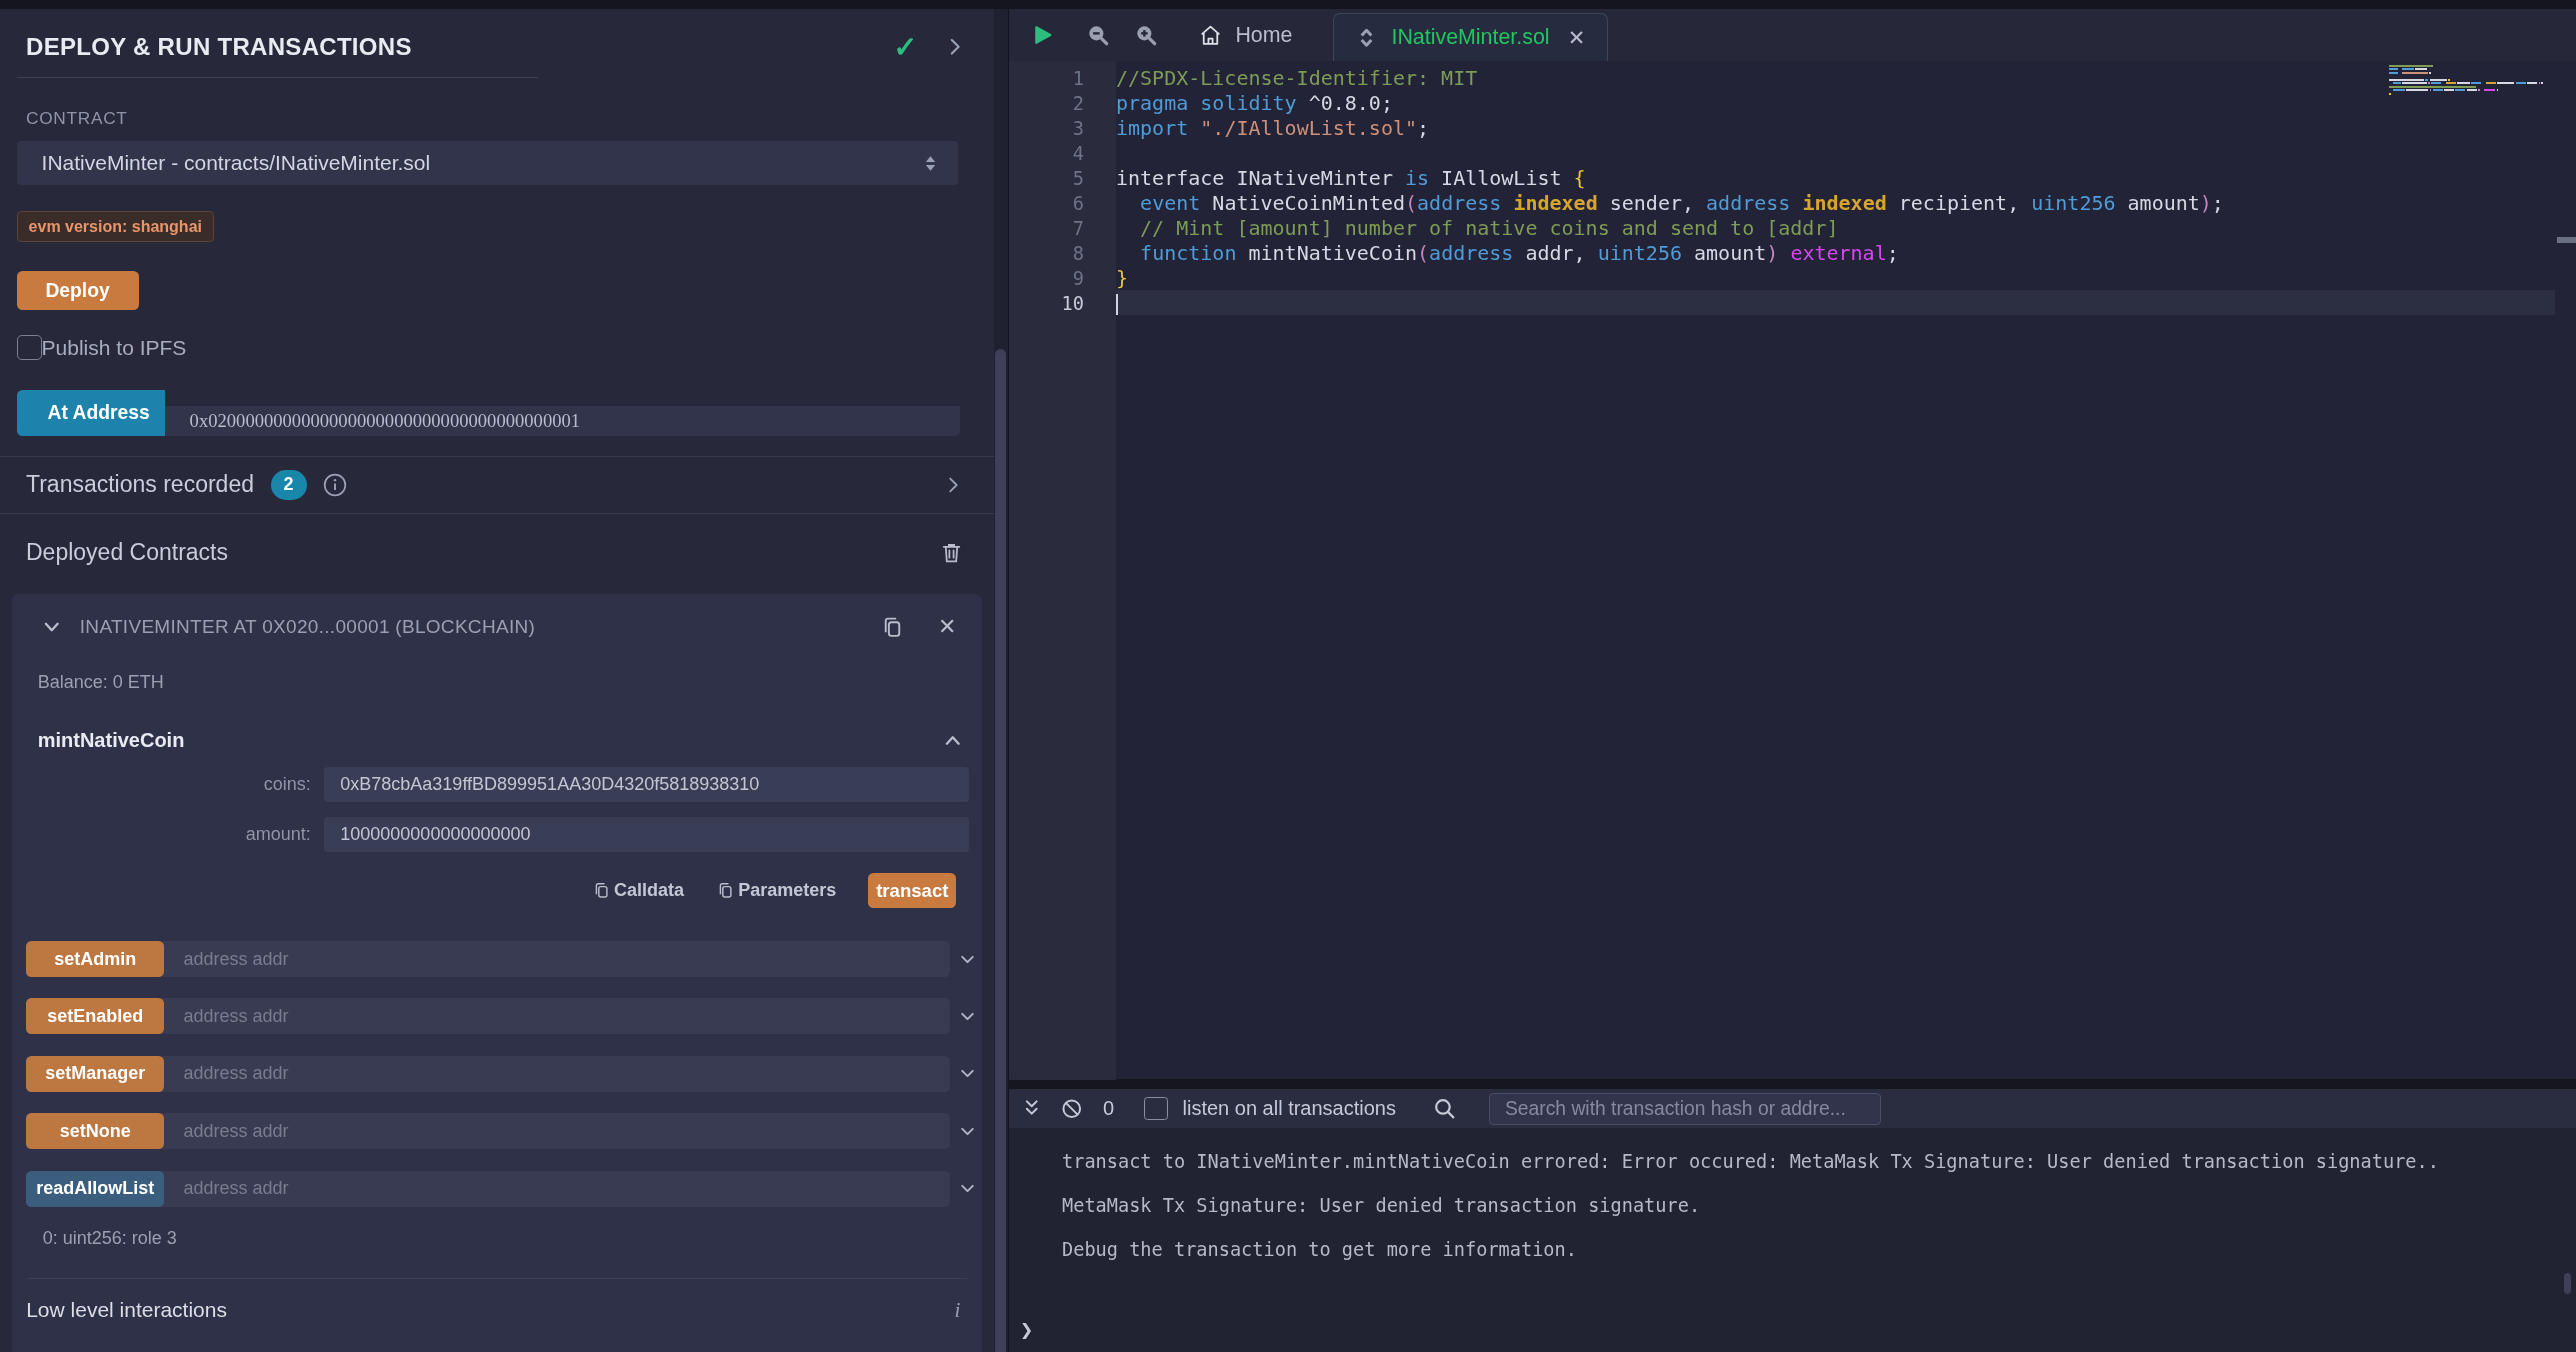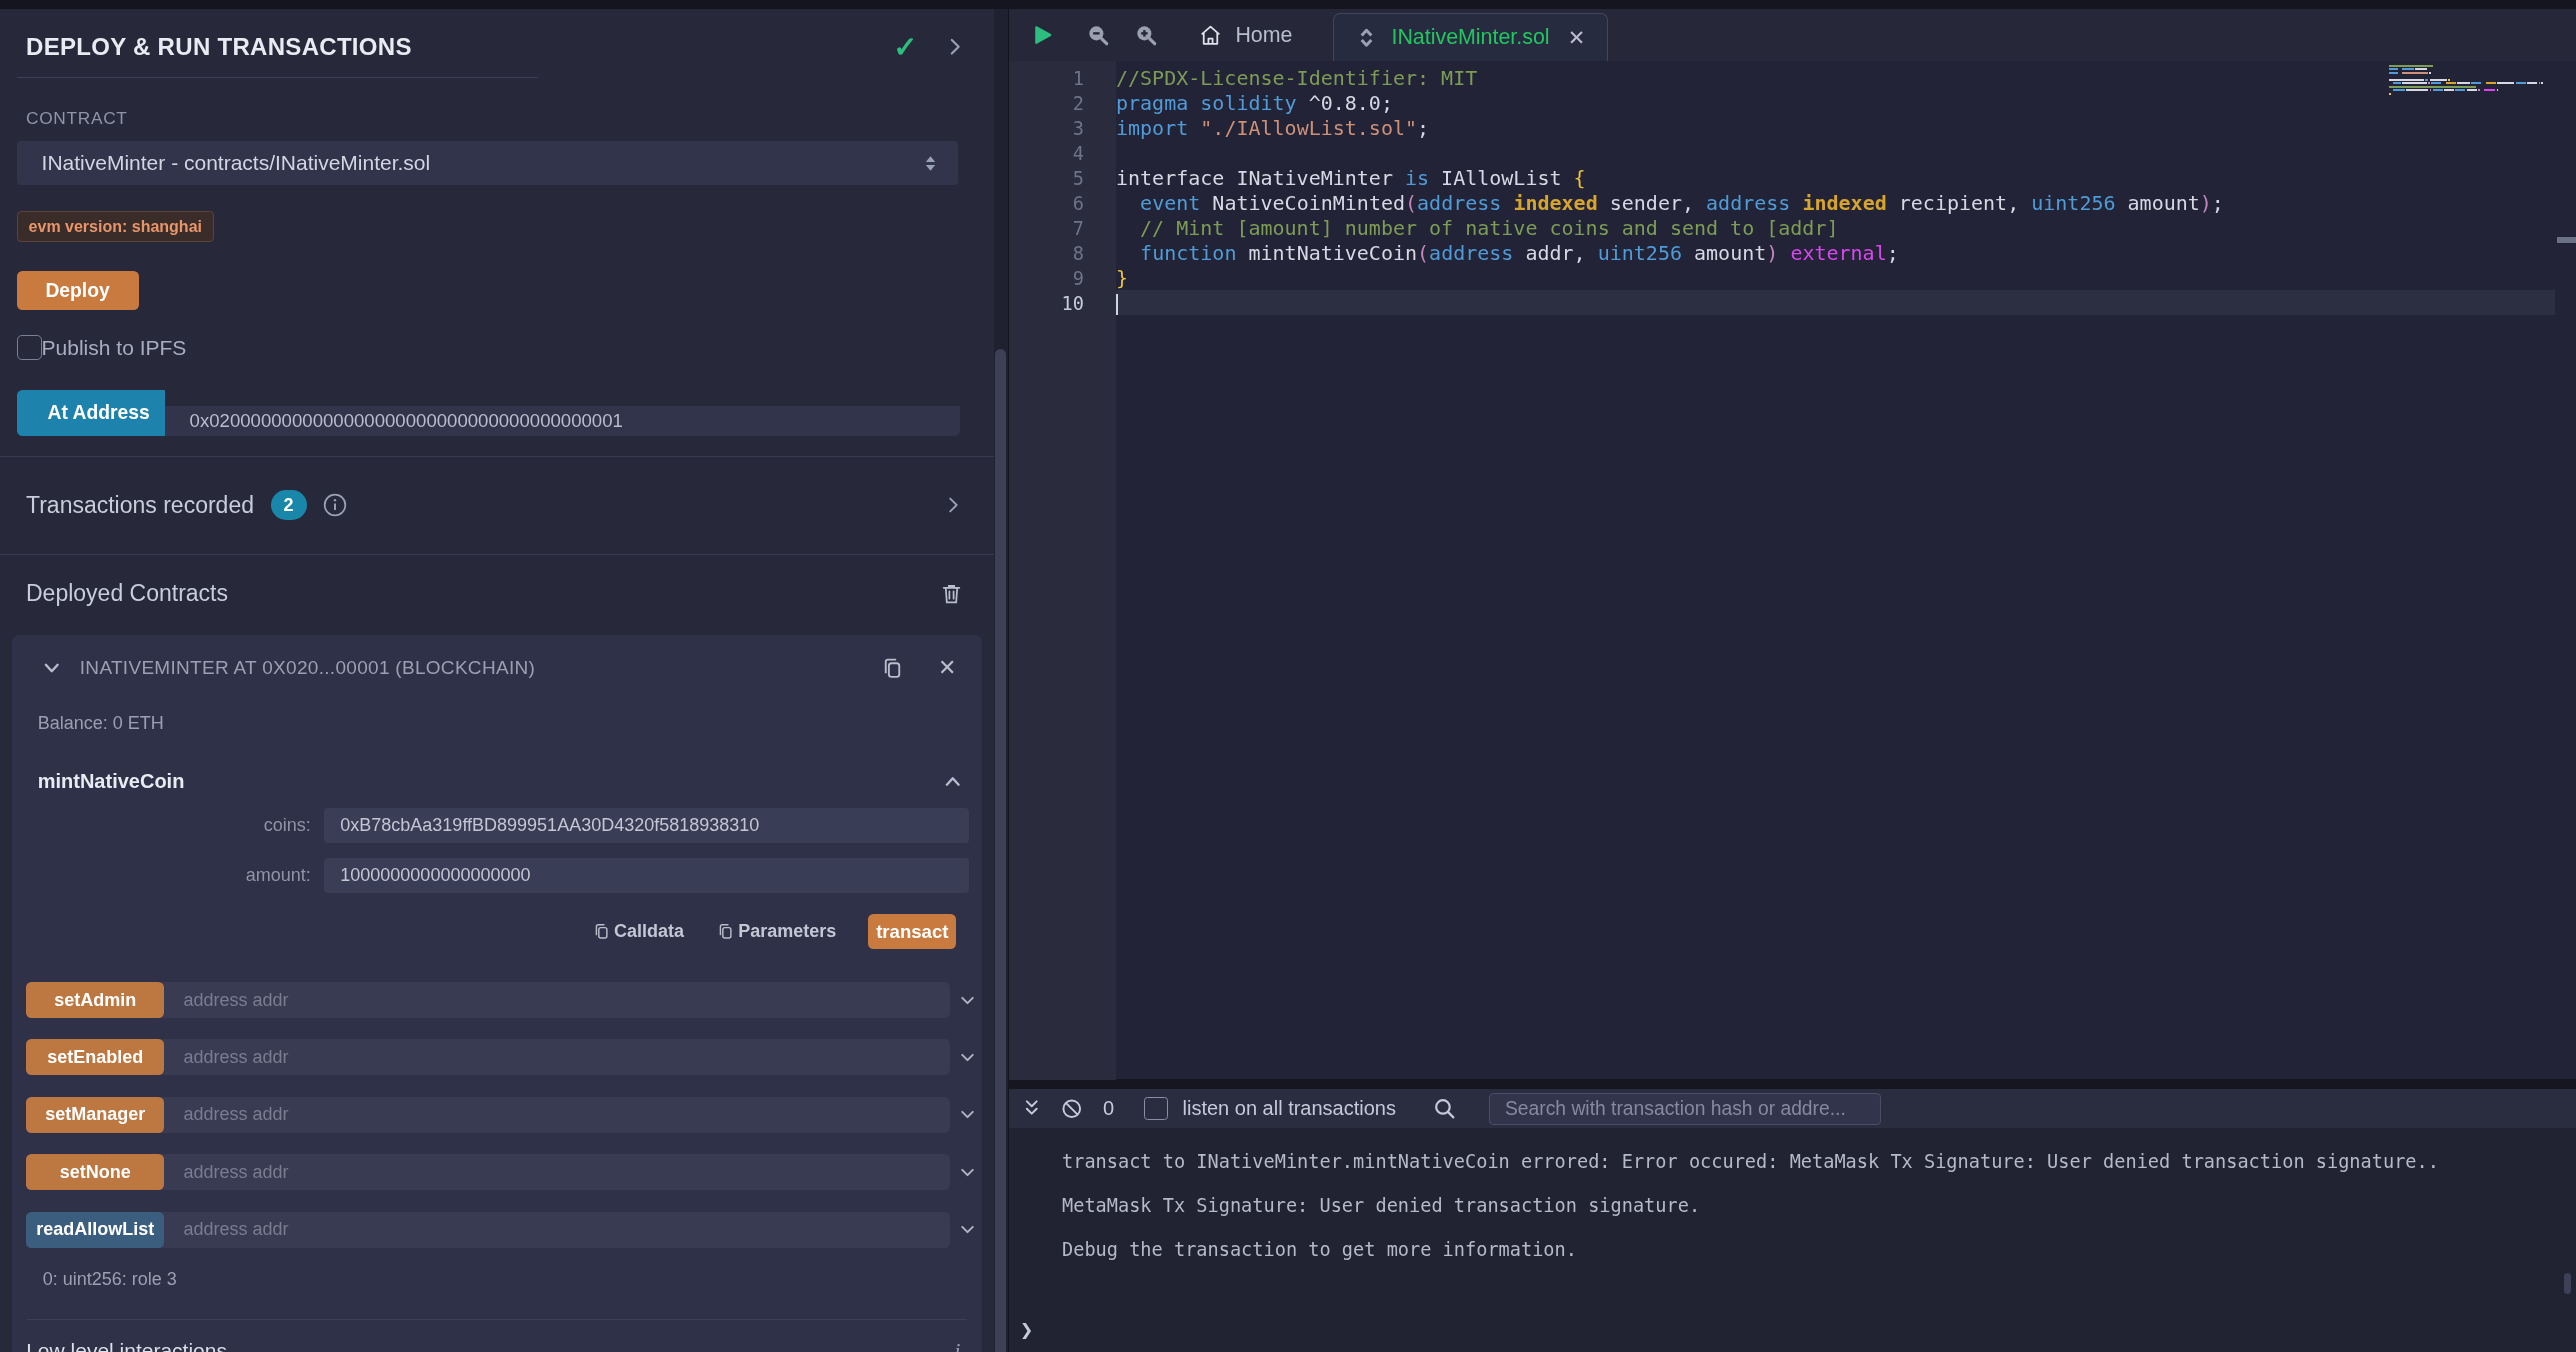--- a/index.html
+++ b/index.html
@@ -26,23 +26,23 @@
   .deploy-btn { display:block; margin:29px 0 0 16.6px; width:122px; height:39px; background:#c97a3f;
                 border:none; border-radius:5.5px; color:#fff; font-size:19.3px; font-weight:600;
                 font-family:inherit; cursor:pointer; }
   .publish-row { display:flex; align-items:center; margin:25px 0 0 16.6px; }
   .cb { width:25px; height:25px; border:1.4px solid #7c8196; border-radius:4.8px; background:transparent; cursor:pointer; }
   .publish-label { font-size:21px; color:#a8adc0; }
   .ataddr { display:flex; margin:30px 0 0 16.6px; width:943px; height:46px; border-radius:5.5px; overflow:hidden; }
   .ataddr-btn { width:148px; background:#1e83ac; border:none; color:#fff; font-size:19.3px; font-weight:600;
                 font-family:inherit; cursor:pointer;padding-left:16px; }
   .ataddr-input { flex:1; background:#32344c; border:none; color:#b9bdcc; font-size:18.6px;
-                  padding-left:25px; font-family:Liberation Sans, sans-serif; outline:none;margin-top:16px; }
-
-  .tx-row { display:flex; align-items:center; margin-top:19.3px; height:99px;
+                  padding-left:25px; font-family:Liberation Serif, serif; outline:none;margin-top:16px; }
+
+  .tx-row { display:flex; align-items:center; margin-top:19.3px; height:58px;
             border-top:0.7px solid #383b50; border-bottom:0.7px solid #383b50; padding:0 30px 0 26px; }
   .tx-label { font-size:23px; color:#c9cdda; }
   .count-badge { margin-left:16.6px; min-width:36px; height:30px; border-radius:15px; background:#1987a9;
                  color:#fff; font-size:18px; font-weight:700; display:flex; align-items:center;
                  justify-content:center; padding:0 7px; }
   .info-ic { margin-left:15px; }
   .tx-chev { margin-left:auto; }
 
   .dep-head { display:flex; align-items:center; margin-top:18px; padding:0 30px 0 26px; height:41px; }
   .dep-title { font-size:23px; color:#c9cdda; margin-right:auto; }

